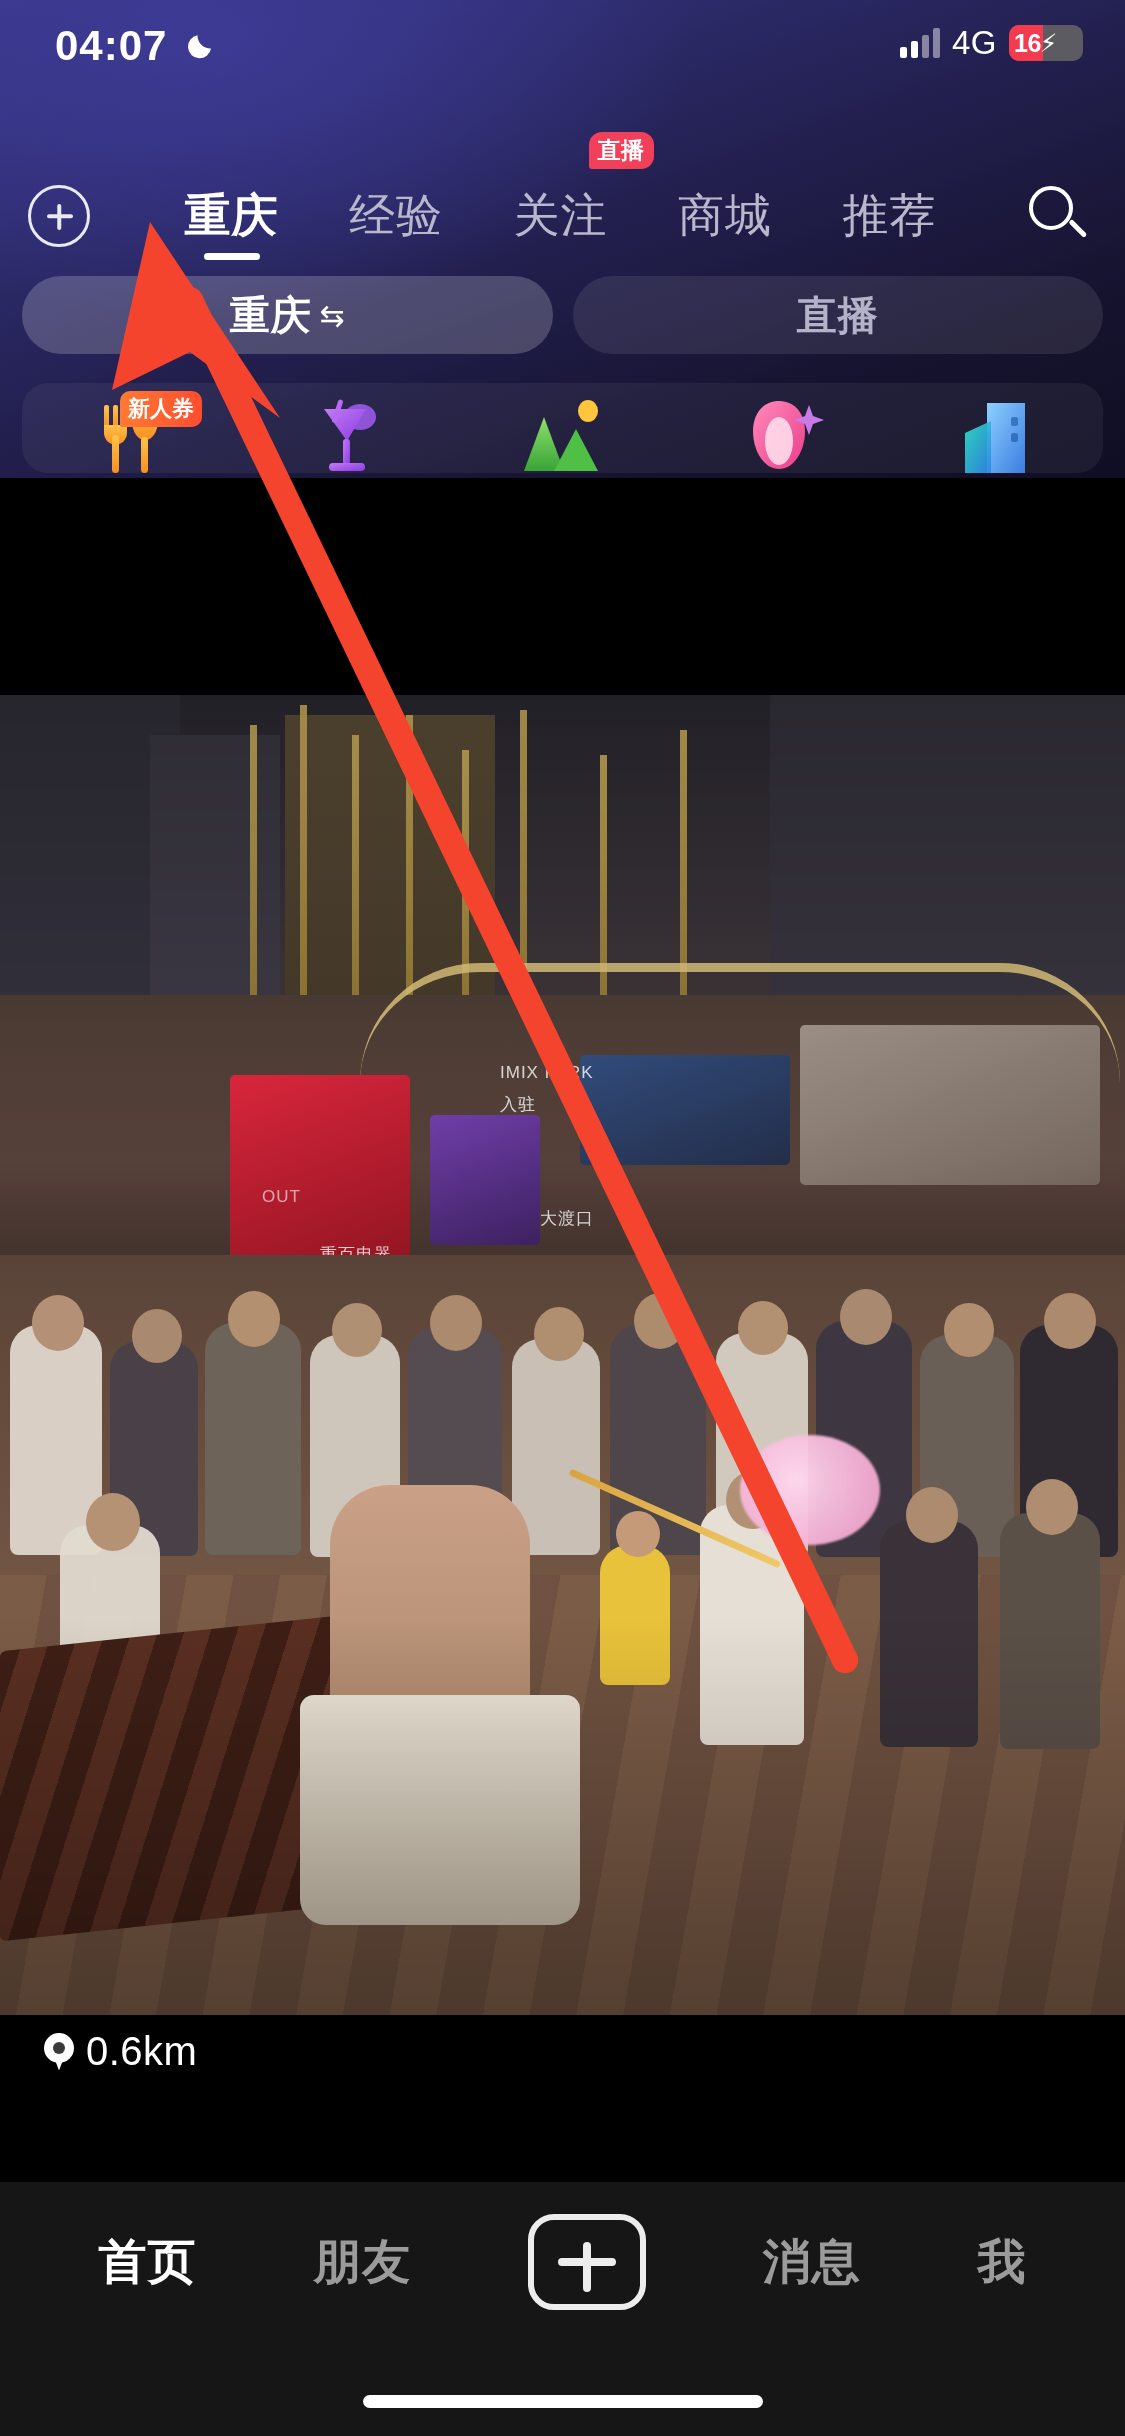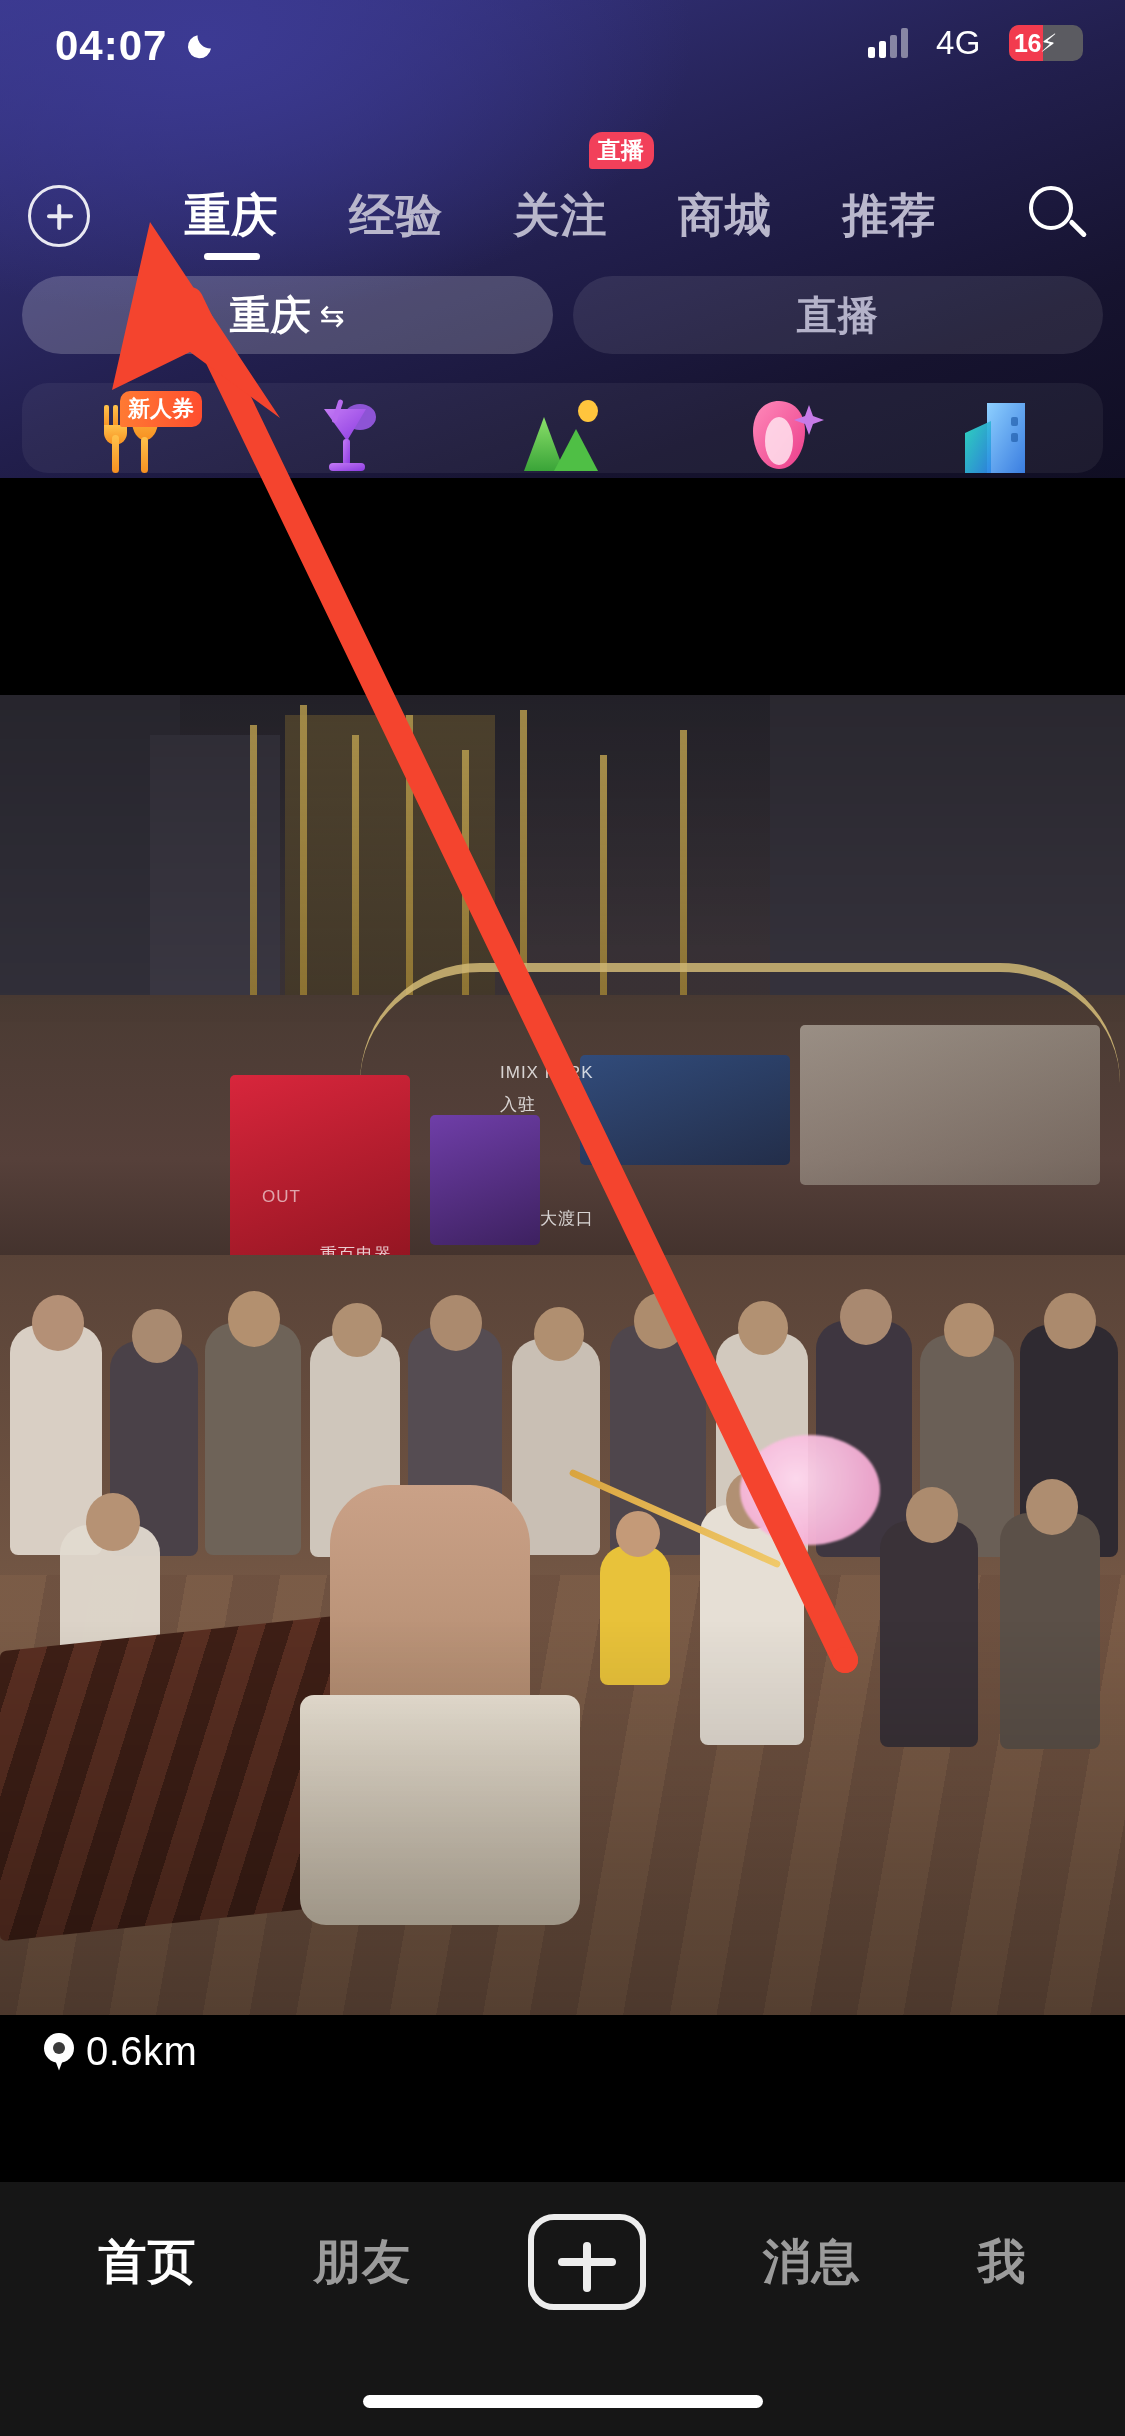--- a/index.html
+++ b/index.html
@@ -17,21 +17,21 @@
     overflow:hidden;
   }
 
   
   .statusbar{ position:absolute; left:0; top:0; width:1125px; height:96px;text-decoration:underline; }
   .sb-time{
     position:absolute; left:55px; top:22px; color:#fff;
     font-size:42px; font-weight:600; letter-spacing:1px;
   }
   .sb-moon{ position:absolute; left:185px; top:26px; width:36px; height:36px; }
-  .sb-right{ position:absolute; right:42px; top:24px; display:flex; align-items:center; gap:28px; }
+  .sb-right{ position:absolute; right:42px; top:24px; display:flex; align-items:center; gap:12px; }
   .sig{ display:flex; align-items:flex-end; gap:4px; height:30px; }
   .sig i{ display:block; width:7px; background:#fff; border-radius:2px; }
   .sig i:nth-child(1){ height:11px; }
   .sig i:nth-child(2){ height:17px; }
   .sig i:nth-child(3){ height:23px; opacity:.45; }
   .sig i:nth-child(4){ height:30px; opacity:.45; }
   .net{ color:#fff; font-size:33px; font-weight:500; letter-spacing:.5px; }
   .batt{
     position:relative; width:74px; height:36px; border-radius:10px;
     background:#5b5b61; display:flex; align-items:center; overflow:hidden;
@@ -57,21 +57,21 @@
     border:3px solid #e9e9f2; position:relative; flex:none;
   }
   .plus-circle:before,.plus-circle:after{
     content:""; position:absolute; background:#e9e9f2; border-radius:2px;
   }
   .plus-circle:before{ left:50%; top:16px; width:3.5px; height:26px; transform:translateX(-50%); }
   .plus-circle:after{ top:50%; left:16px; height:3.5px; width:26px; transform:translateY(-50%); }
 
   .tablist{ flex:1; display:flex; align-items:center; justify-content:space-evenly; padding:0 18px 0 24px; height:100%; }
   .tab{ position:relative; display:flex; flex-direction:column; align-items:center; justify-content:center; height:100%; }
-  .tab .lbl{ font-size:46px; color:#b9b7cc; font-weight:700; letter-spacing:1px; white-space:nowrap; }
+  .tab .lbl{ font-size:46px; color:#b9b7cc; font-weight:400; letter-spacing:1px; white-space:nowrap; }
   .tab.active .lbl{ color:#fff; font-weight:700; }
   .tab .ul{
     position:absolute; bottom:6px; left:50%; transform:translateX(-50%);
     width:56px; height:7px; border-radius:4px; background:#fff;
   }
   .live-badge{
     position:absolute; top:-34px; right:-46px;
     background:#f2405a; color:#fff; font-size:23px; font-weight:700;
     padding:4px 9px; border-radius:13px 13px 13px 3px; letter-spacing:.5px;
     white-space:nowrap; line-height:1.25;

